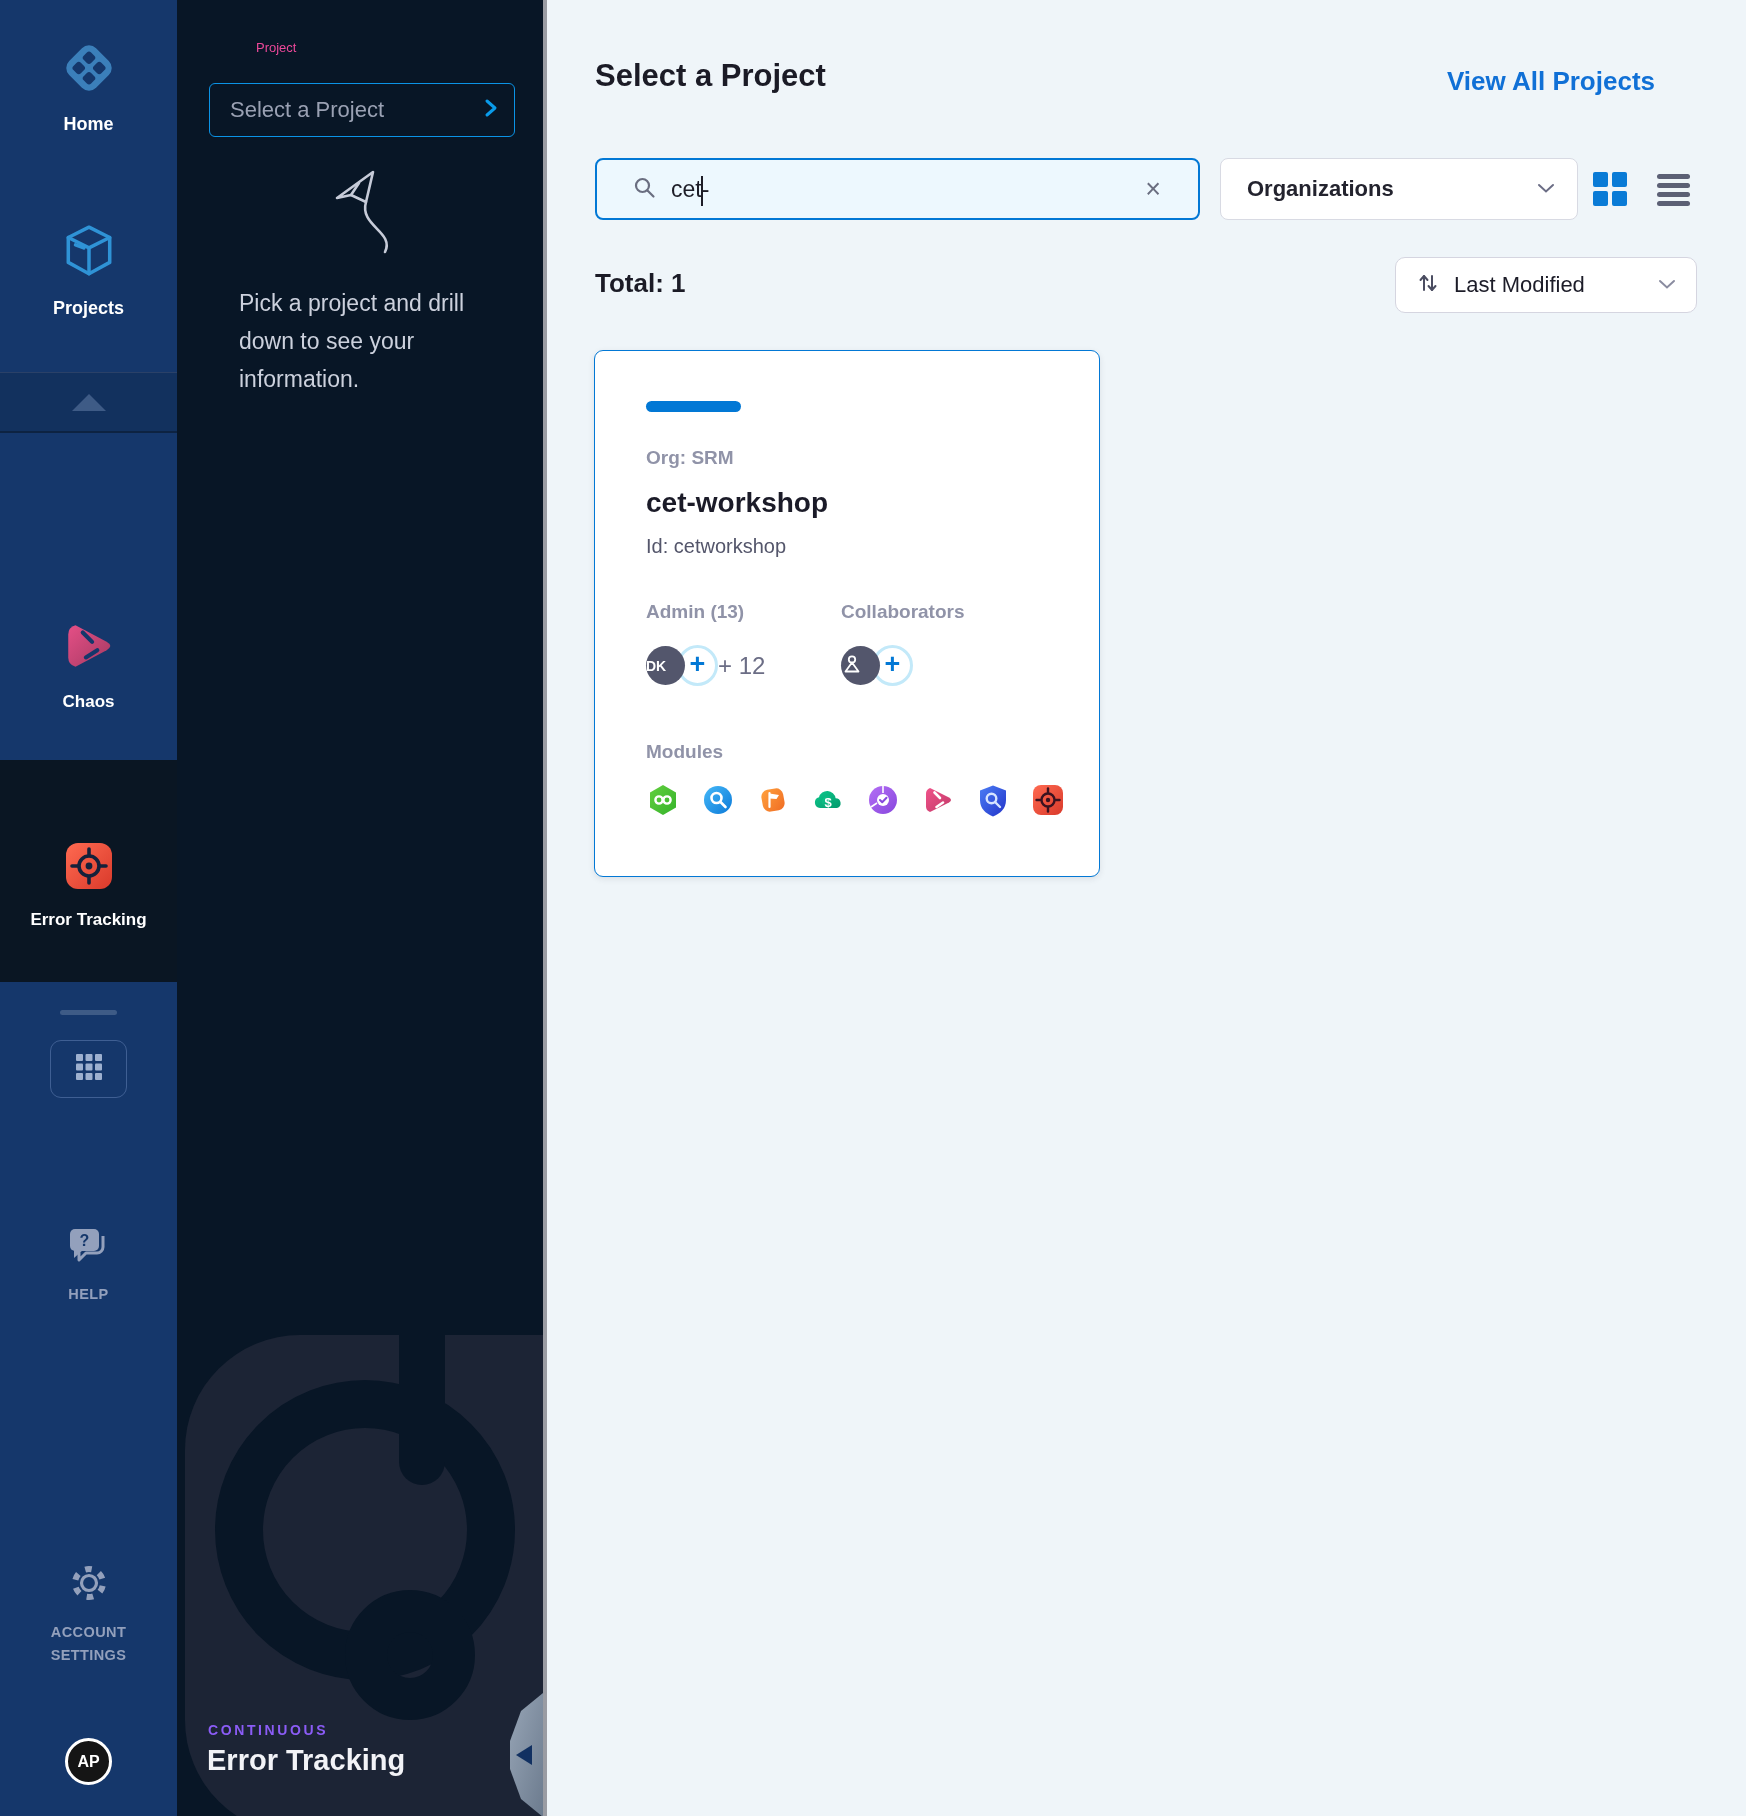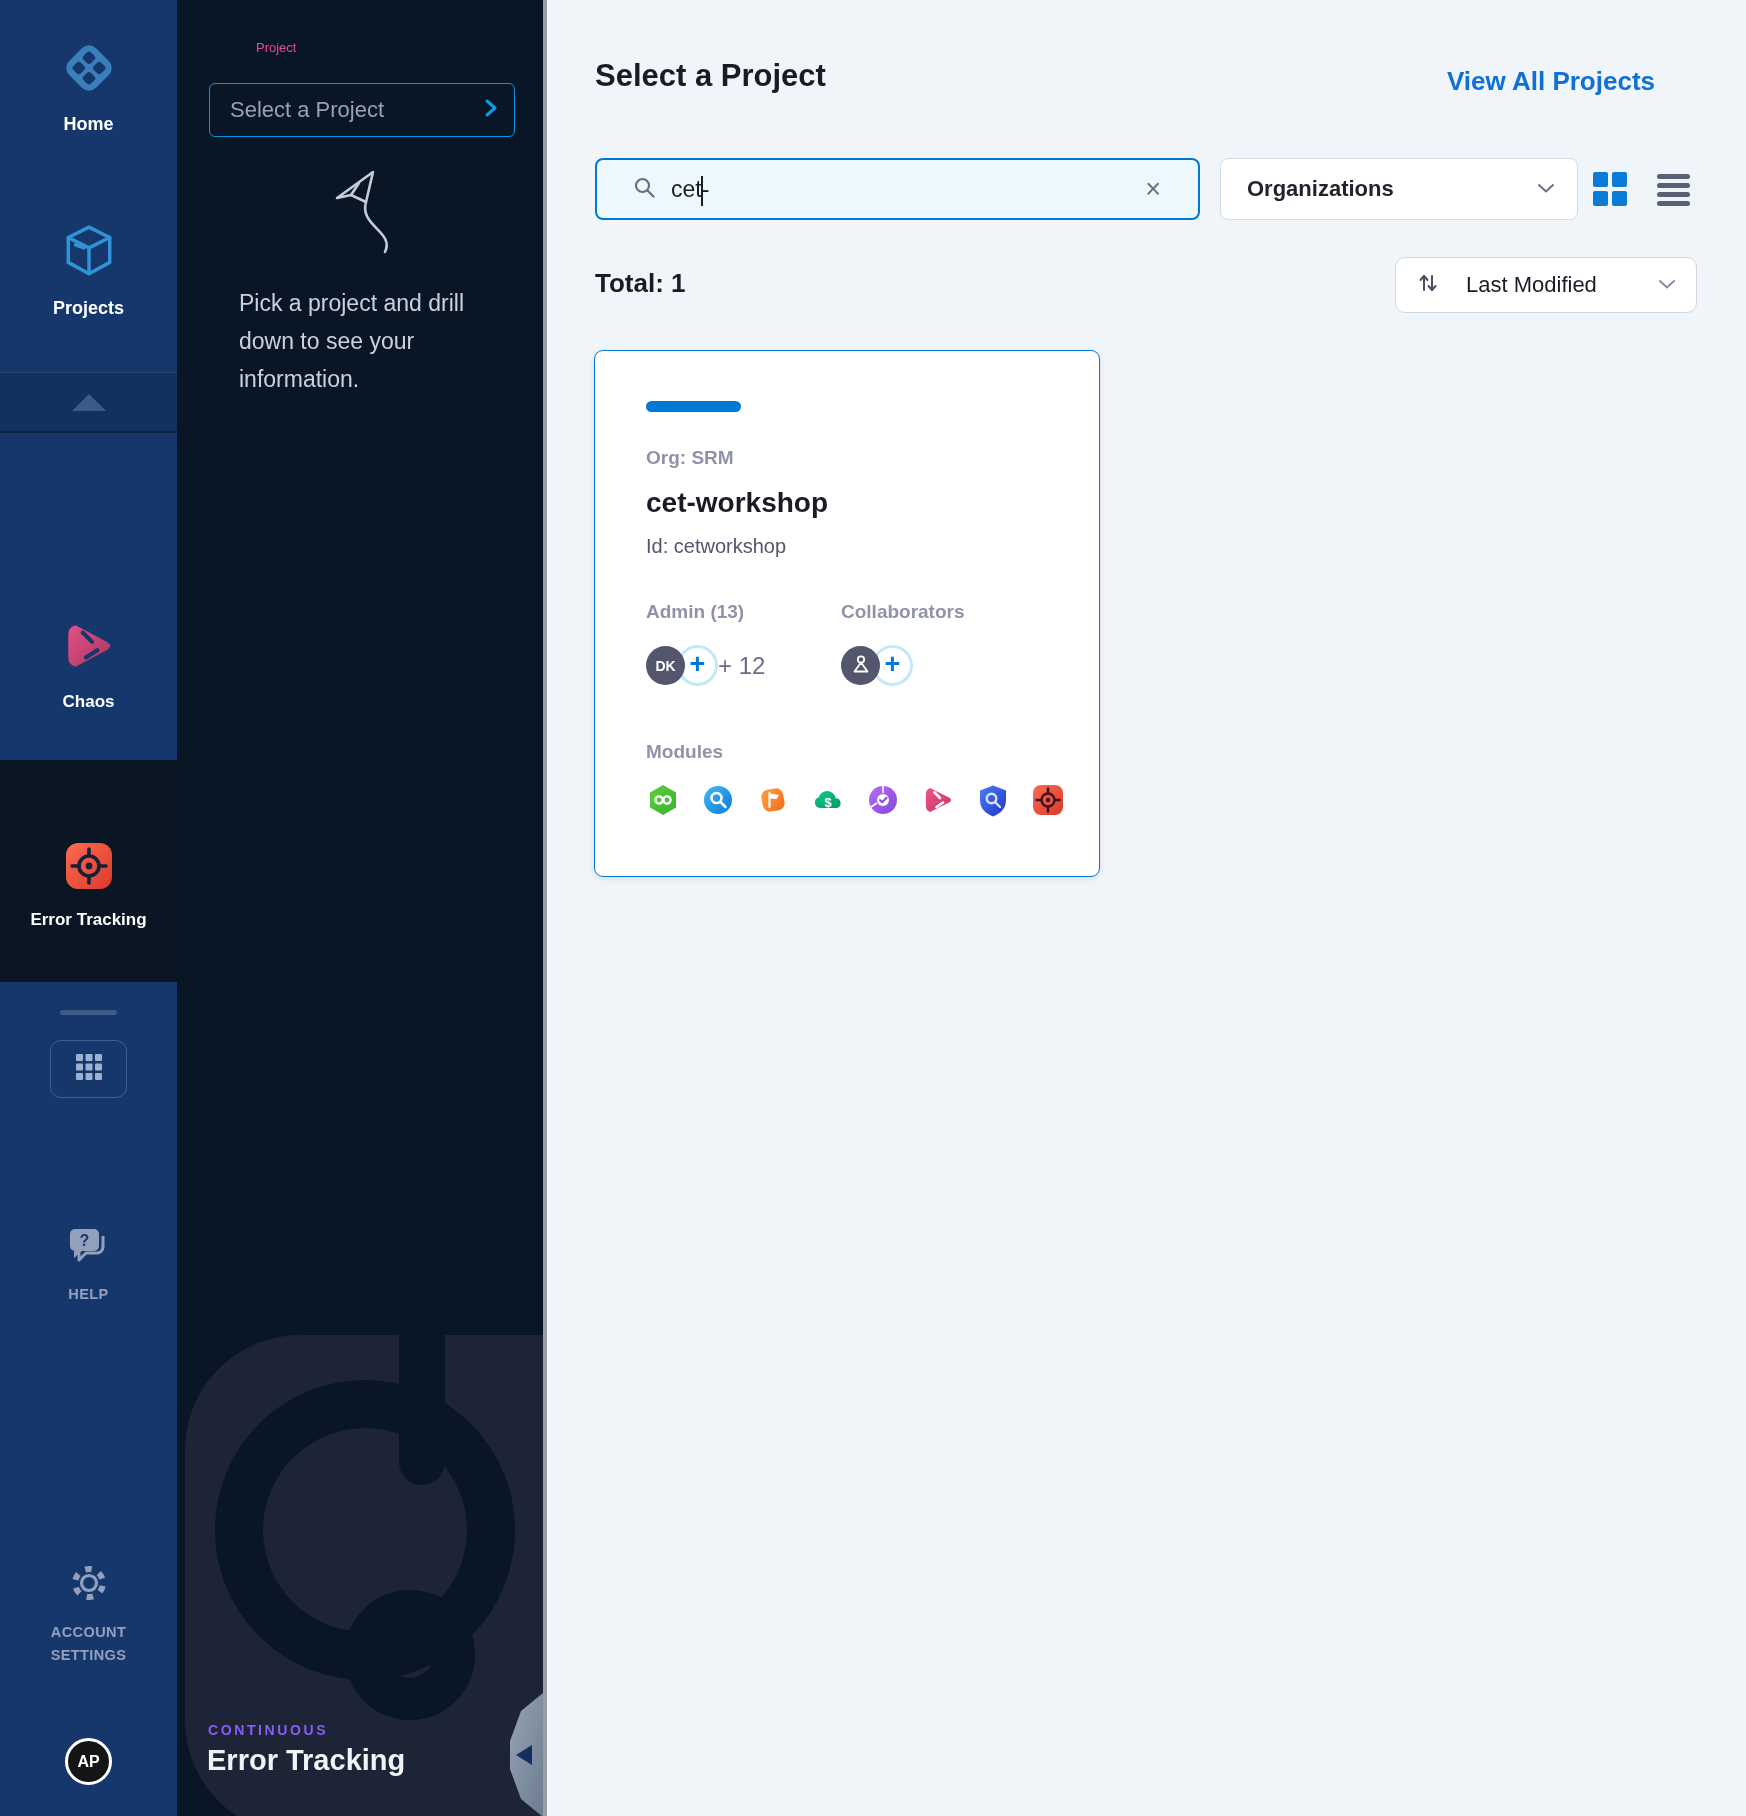--- a/index.html
+++ b/index.html
@@ -63,33 +63,33 @@
                 border-radius:8px; display:flex; align-items:center; justify-content:space-between; padding:0 22px 0 26px; cursor:pointer; }
   .org-select .val { color:#23232e; font-size:22px; font-weight:600; }
   .toggle { position:absolute; top:172px; width:38px; height:36px; cursor:pointer; }
   .grid-toggle { left:1046px; display:grid; grid-template-columns:15px 15px; grid-template-rows:15px 15px; gap:4px; }
   .grid-toggle span { background:#0a7bd6; border-radius:2px; }
   .list-toggle { left:1110px; display:flex; flex-direction:column; justify-content:space-between; padding:2px 0; }
   .list-toggle span { height:5px; width:33px; background:#5c6075; border-radius:2.5px; }
   .total-label { position:absolute; left:48px; top:268px; color:#1b1b26; font-size:26px; font-weight:700; }
   .sort-select { position:absolute; left:848px; top:257px; width:302px; height:56px; background:#ffffff; border:1px solid #d5d5e0;
                  border-radius:10px; display:flex; align-items:center; padding:0 20px; cursor:pointer; }
-  .sort-select .val { color:#1c1c28; font-size:22px; font-weight:500; margin-left:26px; flex:1; }
+  .sort-select .val { color:#1c1c28; font-size:22px; font-weight:500; margin-left:14px; flex:1; }
 
   
   .card { position:absolute; left:47px; top:350px; width:506px; height:527px; background:#ffffff; border:1.6px solid #0278d5;
           border-radius:9px; box-shadow:0 2px 6px rgba(40,41,61,0.10); cursor:pointer; }
   .card-accent { position:absolute; left:51px; top:50px; width:95px; height:11px; border-radius:6px; background:#0278d5; }
   .card-org { position:absolute; left:51px; top:96px; color:#9093a8; font-size:19px; font-weight:600; }
   .card-name { position:absolute; left:51px; top:136px; color:#1b1b28; font-size:28px; font-weight:700; }
   .card-id { position:absolute; left:51px; top:184px; color:#54566b; font-size:20px; }
   .ppl-label { position:absolute; top:250px; color:#9093a8; font-size:19px; font-weight:600; }
   .ppl-row { position:absolute; top:294px; display:flex; align-items:center; }
   .avatar-circ { width:39px; height:39px; border-radius:50%; background:#53566c; color:#ffffff; font-size:14px; font-weight:700;
-                 display:flex; align-items:center; justify-content:center; position:relative; z-index:2; }
+                 display:flex; align-items:center; position:relative; z-index:2; }
   .plus-btn { width:41px; height:41px; border-radius:50%; background:#ffffff; border:3px solid #c3e9f9; color:#0278d5;
               font-size:27px; font-weight:700; display:flex; align-items:center; justify-content:center;
               margin-left:-8px; position:relative; z-index:1; cursor:pointer; line-height:0; padding-bottom:3px; }
   .more-count { margin-left:0; color:#6b6d85; font-size:24px; }
   .modules-label { position:absolute; left:51px; top:390px; color:#9093a8; font-size:19px; font-weight:600; }
   .chips-row { position:absolute; left:51px; top:432px; display:flex; gap:21px; }
   .chip { width:34px; height:34px; display:block; }
 </style>
 </head>
 <body>

